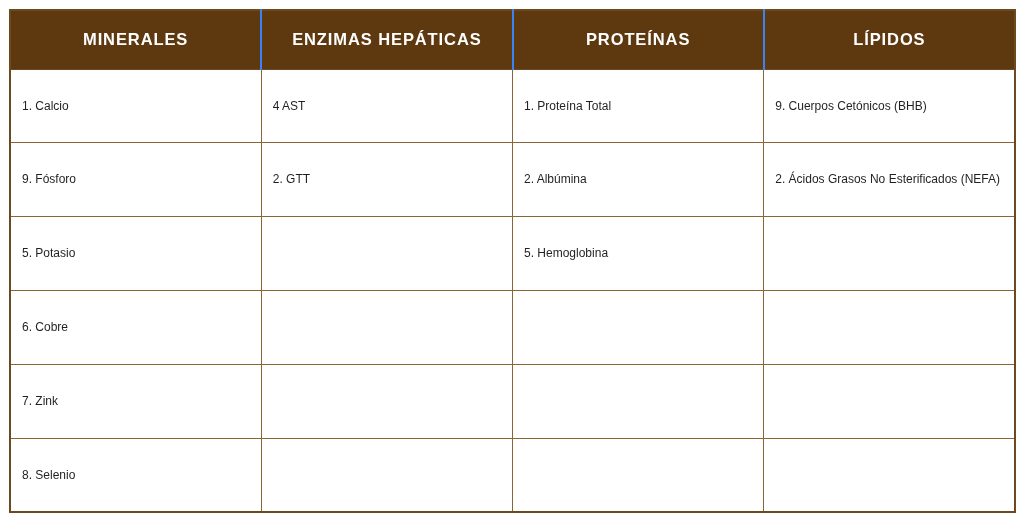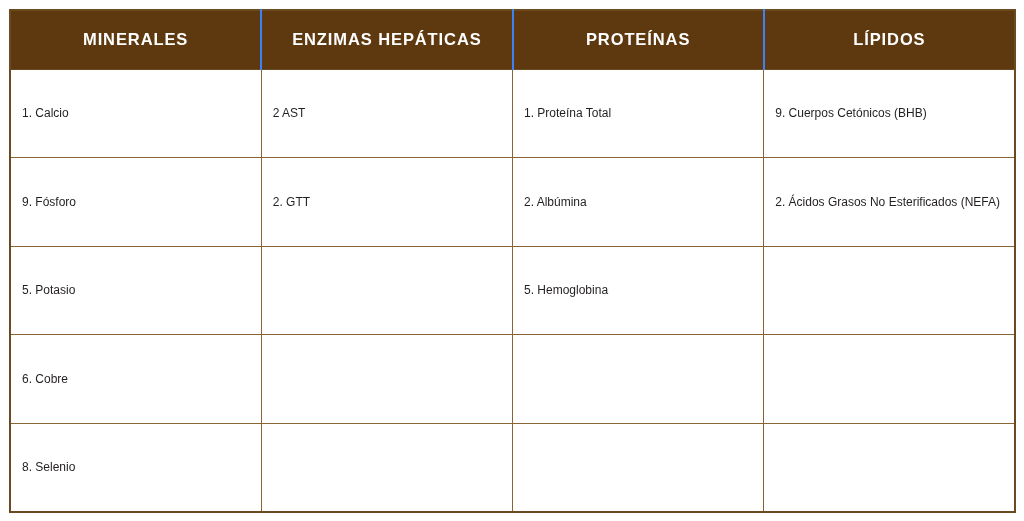--- a/index.html
+++ b/index.html
@@ -99,21 +99,21 @@
       <tr class="header-row">
         <th>MINERALES</th>
         <th>ENZIMAS HEPÁTICAS</th>
         <th>PROTEÍNAS</th>
         <th>LÍPIDOS</th>
       </tr>
     </thead>
     <tbody>
       <tr>
         <td>1. Calcio</td>
-        <td>2 AST</td>
+        <td>4 AST</td>
         <td>1. Proteína Total</td>
         <td>9. Cuerpos Cetónicos (BHB)</td>
       </tr>
       <tr>
         <td>9. Fósforo</td>
         <td>2. GTT</td>
         <td>2. Albúmina</td>
         <td>2. Ácidos Grasos No Esterificados (NEFA)</td>
       </tr>
       <tr>
@@ -122,20 +122,26 @@
         <td>5. Hemoglobina</td>
         <td class="empty-cell"></td>
       </tr>
       <tr>
         <td>6. Cobre</td>
         <td class="empty-cell"></td>
         <td class="empty-cell"></td>
         <td class="empty-cell"></td>
       </tr>
       <tr>
+        <td>7. Zink</td>
+        <td class="empty-cell"></td>
+        <td class="empty-cell"></td>
+        <td class="empty-cell"></td>
+      </tr>
+      <tr>
         <td>8. Selenio</td>
         <td class="empty-cell"></td>
         <td class="empty-cell"></td>
         <td class="empty-cell"></td>
       </tr>
     </tbody>
   </table>
 </div>
 
 </body></html>

